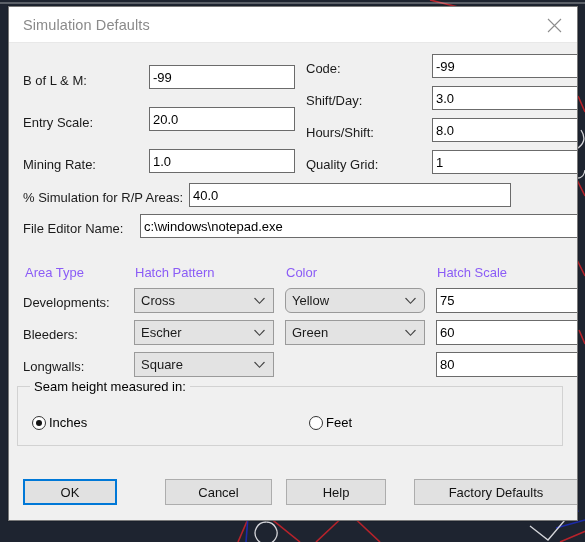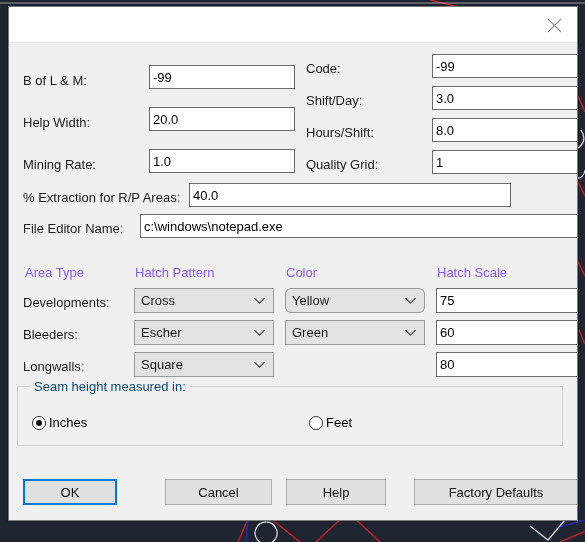--- a/index.html
+++ b/index.html
@@ -104,21 +104,21 @@
     width: 546px; height: 60px;
     border: 1px solid #d2d2d2;
     background: transparent;
   }
   #group-legend {
     position: absolute;
     left: 12px; top: -8px;
     background: #f0f0f0;
     padding: 0 4px;
     font-size: 13px;
-    color: #0c4a6e;
+    color: #000000;
     white-space: nowrap;
   }
   .radio-wrap {
     position: absolute;
     display: flex; align-items: center;
     cursor: pointer;
     user-select: none;
   }
   .radio-dot {
     width: 14px; height: 14px;
@@ -187,51 +187,52 @@
     <path d="M530 526 L548 540 L570 514"></path>
   </g>
   <g stroke="#ffffff" stroke-width="1" fill="none" opacity="0.55">
     <path d="M0 3 L585 3"></path>
   </g>
 </svg>
 
 <div id="dialog">
 
   <div id="titlebar">
+    <div id="title-text">Simulation Defaults</div>
     <div id="close-btn" title="Close">
       <svg width="15" height="15" viewBox="0 0 15 15" aria-hidden="true">
         <path d="M1 1 L14 14 M14 1 L1 14" stroke="#8d8d8d" stroke-width="1.1" fill="none"></path>
       </svg>
     </div>
   </div>
 
   <div id="content">
 
     <div class="lbl" style="left:14px; top:30px;">B of L &amp; M:</div>
     <input class="txt" style="left: 140px; top: 22px; width: 146px; height: 24px;" value="-99">
 
-    <div class="lbl" style="left:14px; top:72px;">Help Width:</div>
+    <div class="lbl" style="left:14px; top:72px;">Entry Scale:</div>
     <input class="txt" style="left: 140px; top: 64px; width: 146px; height: 24px;" value="20.0">
 
     <div class="lbl" style="left:14px; top:114px;">Mining Rate:</div>
     <input class="txt" style="left: 140px; top: 106px; width: 146px; height: 24px;" value="1.0">
 
     <div class="lbl" style="left:297px; top:18px;">Code:</div>
     <input class="txt" style="left: 423px; top: 11px; width: 146px; height: 24px;" value="-99">
 
     <div class="lbl" style="left:297px; top:50px;">Shift/Day:</div>
     <input class="txt" style="left: 423px; top: 43px; width: 146px; height: 24px;" value="3.0">
 
     <div class="lbl" style="left:297px; top:82px;">Hours/Shift:</div>
     <input class="txt" style="left: 423px; top: 75px; width: 146px; height: 24px;" value="8.0">
 
     <div class="lbl" style="left:297px; top:114px;">Quality Grid:</div>
     <input class="txt" style="left: 423px; top: 107px; width: 146px; height: 24px;" value="1">
 
-    <div class="lbl" style="left:14px; top:147px;">% Extraction for R/P Areas:</div>
+    <div class="lbl" style="left:14px; top:147px;">% Simulation for R/P Areas:</div>
     <input class="txt" style="left: 180px; top: 140px; width: 322px; height: 24px;" value="40.0">
 
     <div class="lbl" style="left:14px; top:178px;">File Editor Name:</div>
     <input class="txt" style="left: 131px; top: 171px; width: 438px; height: 24px;" value="c:\windows\notepad.exe">
 
     <div class="hdr" style="left:16px; top:222px;">Area Type</div>
     <div class="hdr" style="left:126px; top:222px;">Hatch Pattern</div>
     <div class="hdr" style="left:277px; top:222px;">Color</div>
     <div class="hdr" style="left:428px; top:222px;">Hatch Scale</div>
 

